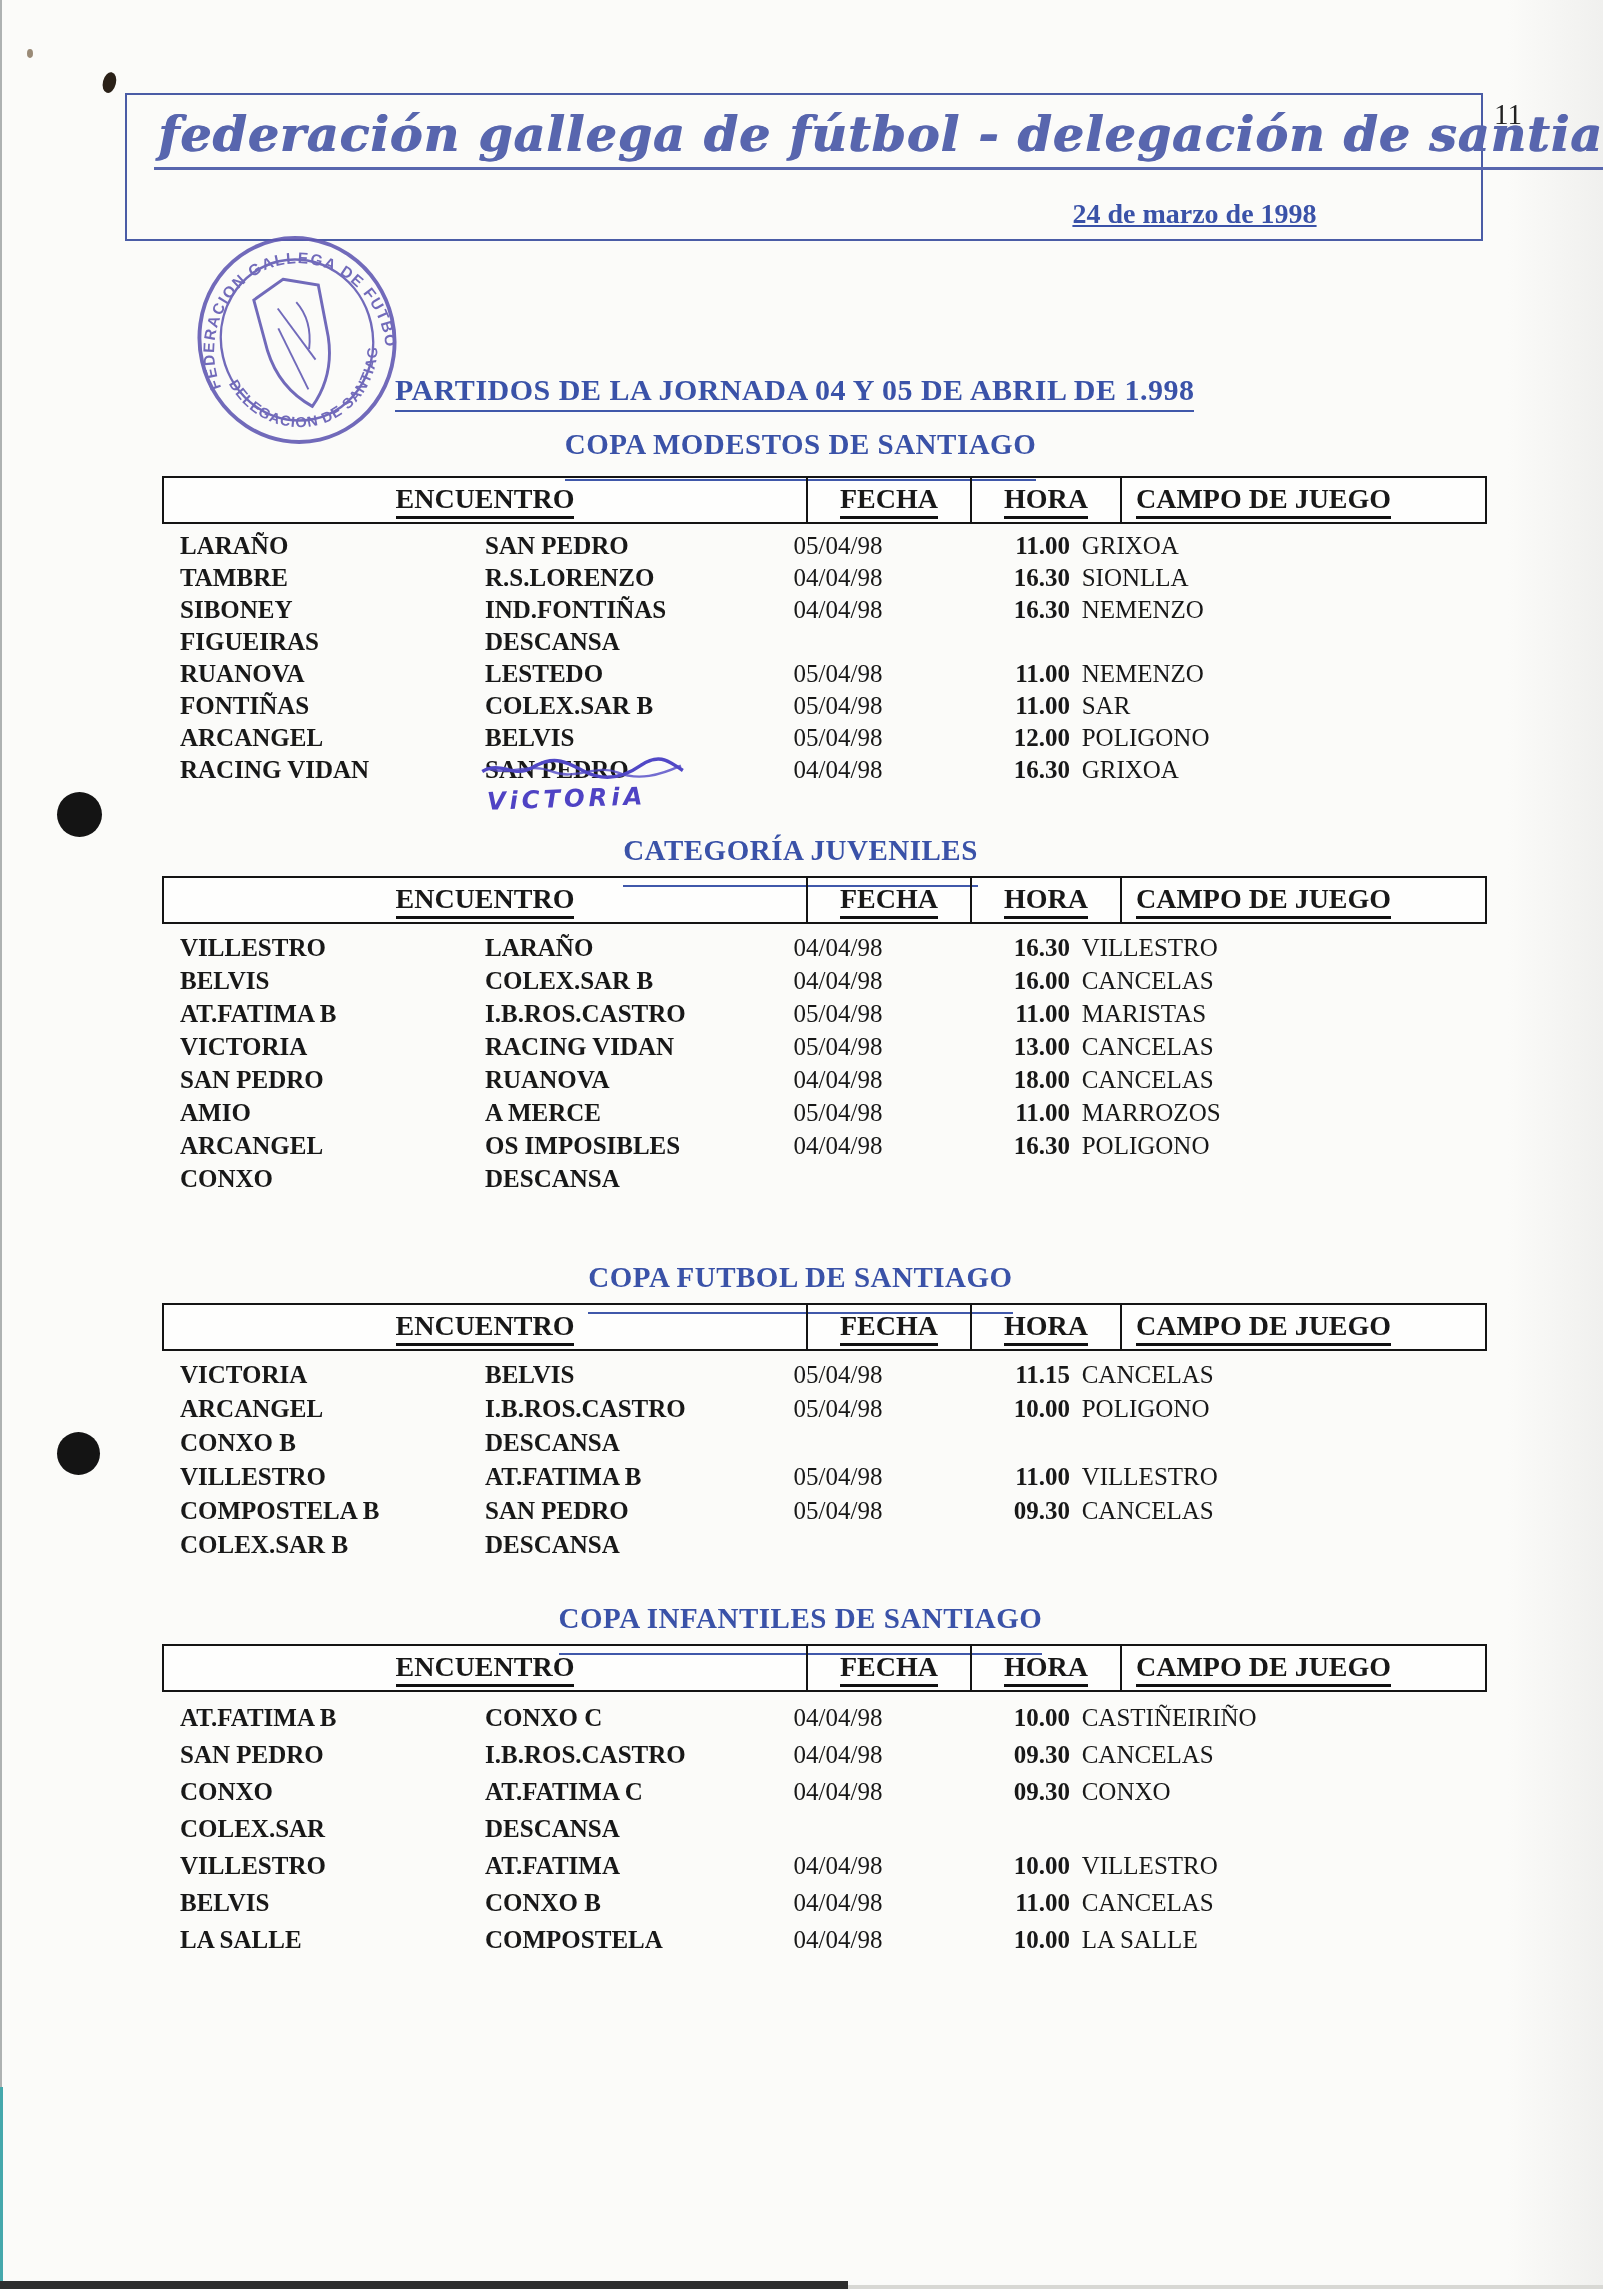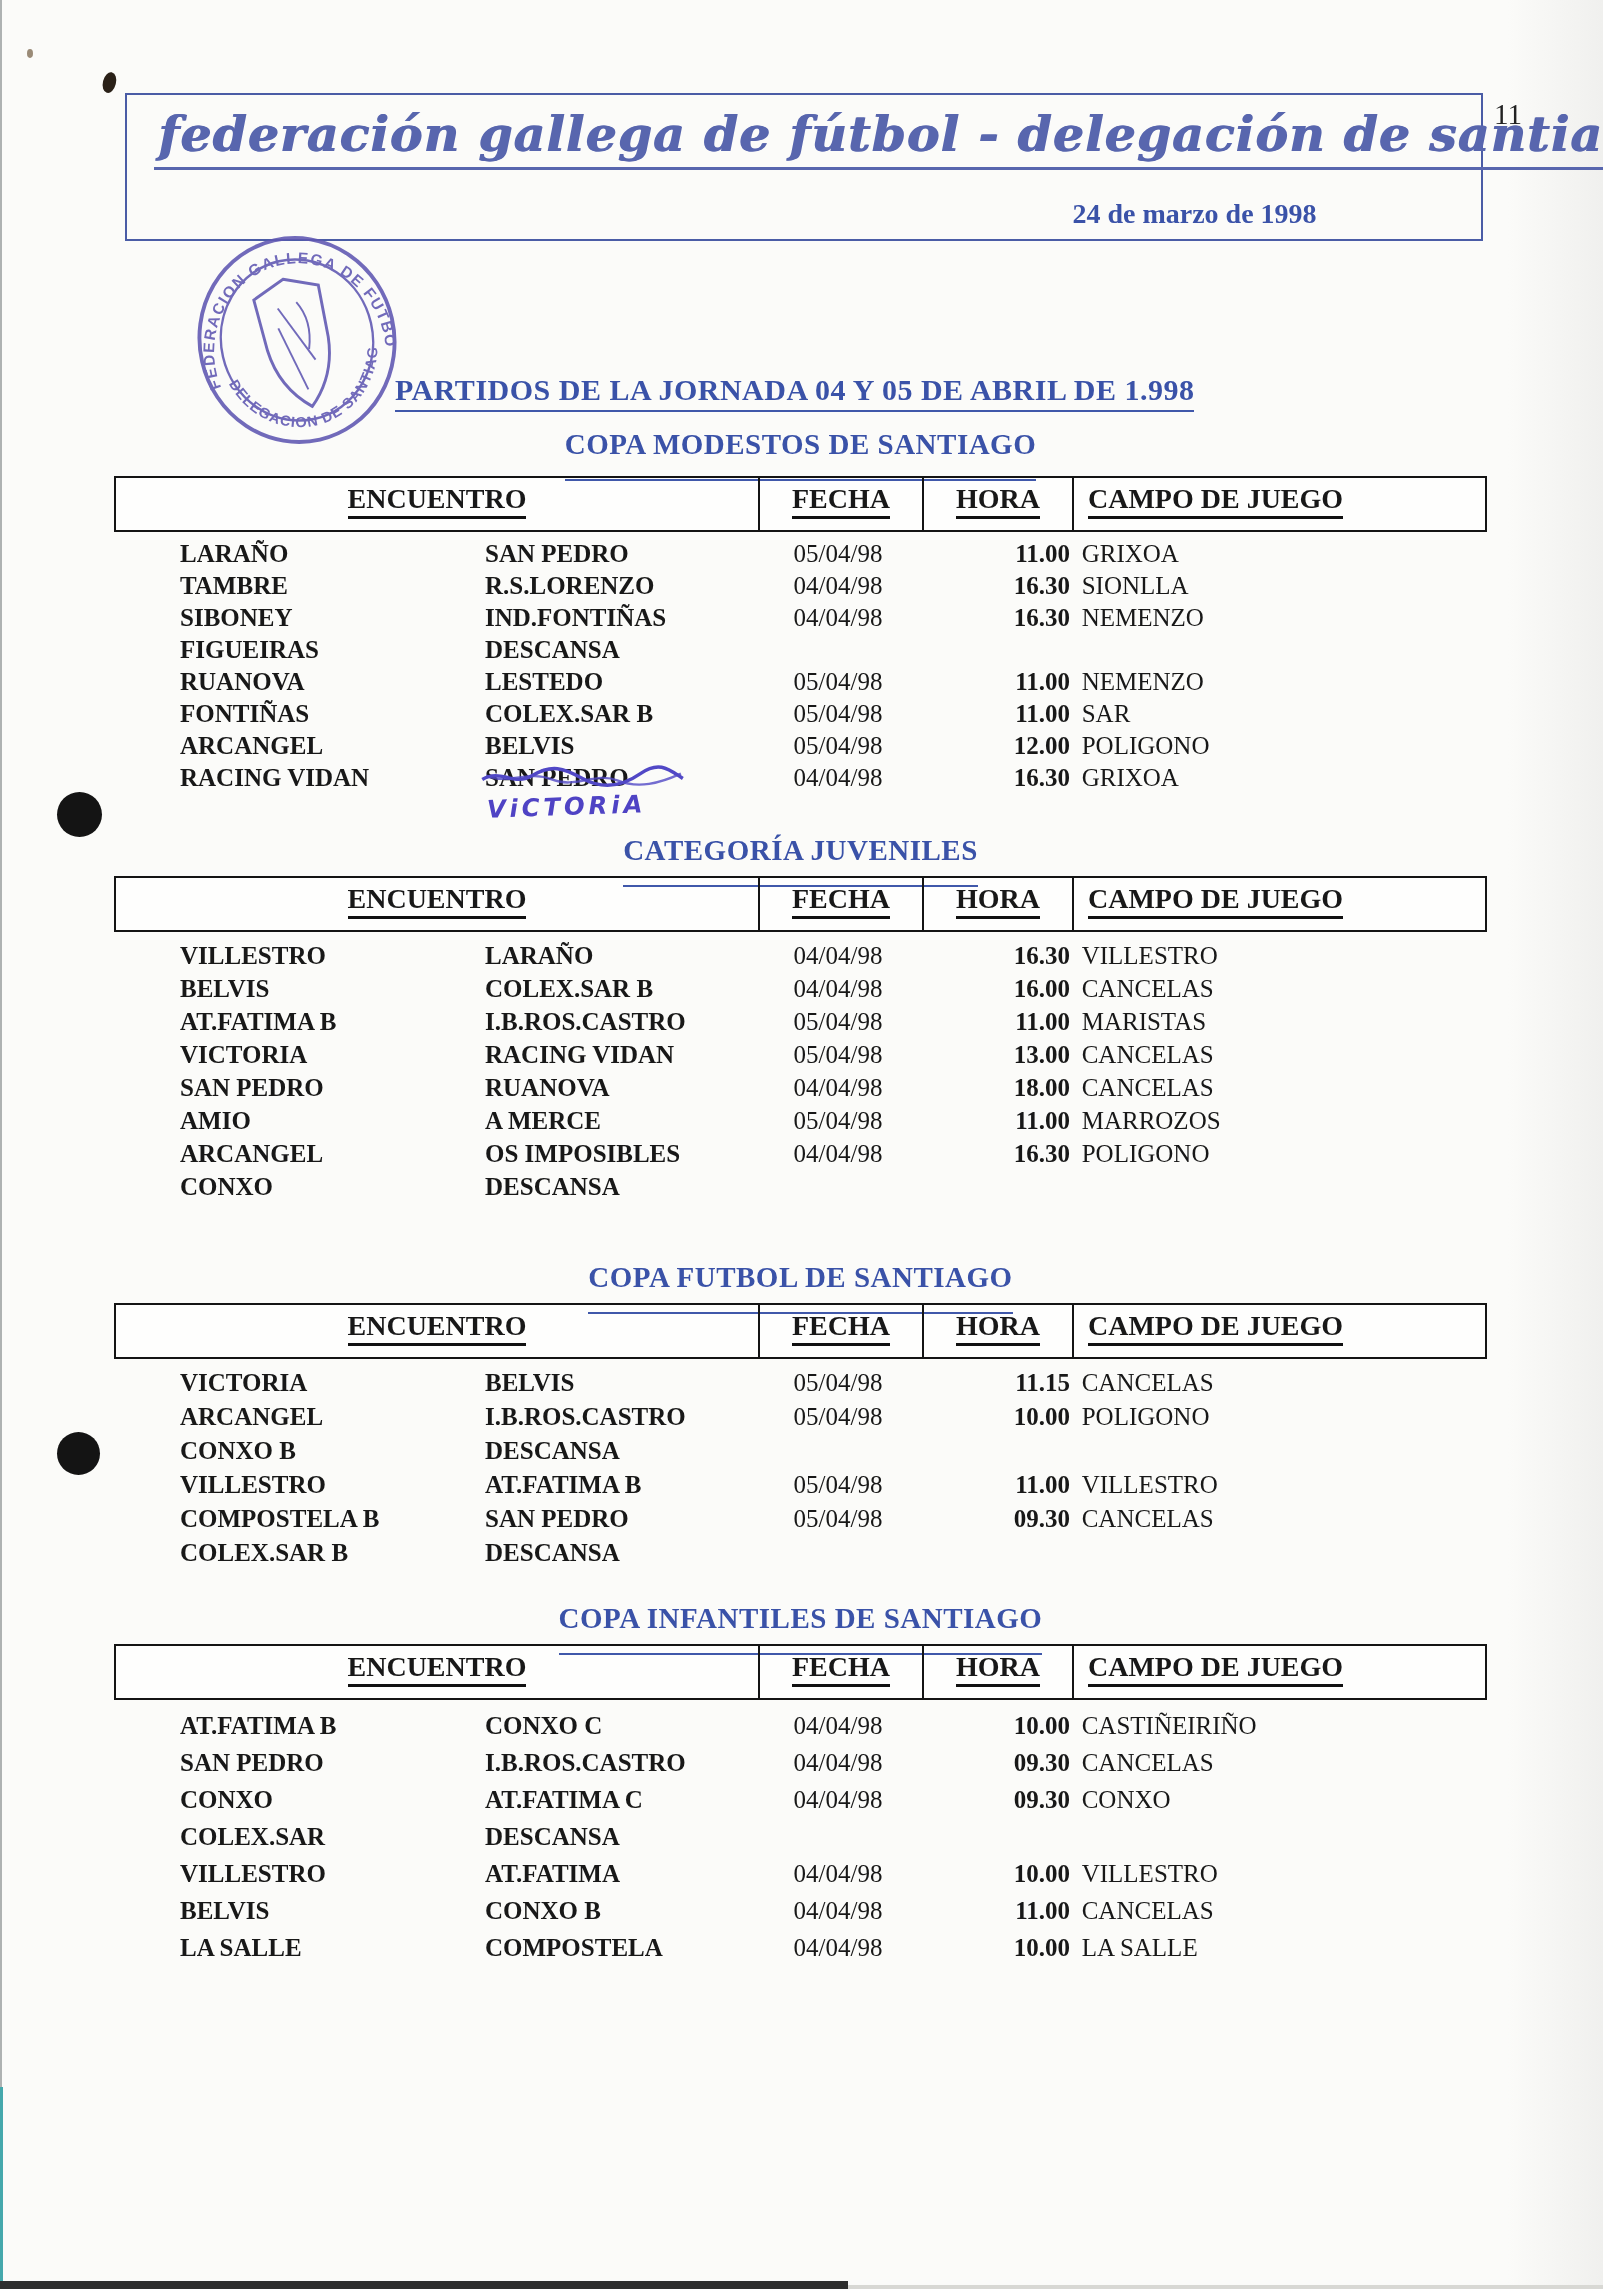--- a/index.html
+++ b/index.html
@@ -21,39 +21,39 @@
   
   .masthead{position:absolute;left:125px;top:93px;width:1358px;height:148px;border:2.9px solid #4a5ca6;box-sizing:border-box;}
   .masthead-title{
     position:absolute;left:27px;top:9.8px;white-space:nowrap;
     font-family:"DejaVu Serif",serif;font-style:italic;font-weight:bold;
     font-size:49px;color:#5866ae;letter-spacing:1px;
     border-bottom:3.9px solid #5866ae;padding:0 7.8px 3.9px 3.9px;
     text-shadow:1px 0 0 #5866ae;
   }
   .masthead-date{position:absolute;left:926px;top:103px;width:283px;text-align:center;
-    font-size:28px;font-weight:bold;color:#3a52a8;}
+    font-size:28px;font-weight:bold;color:#3a52a8;text-decoration:underline;}
   .page-number{position:absolute;left:1494px;top:98px;font-size:29px;color:#222;}
   
   .stamp{position:absolute;left:188px;top:227px;width:218px;height:226px;opacity:.88;}
   
   .intro-line{position:absolute;left:395px;white-space:nowrap;
     font-size:30px;font-weight:bold;color:#3a52a8;letter-spacing:0.5px;
     border-bottom:2.9px solid #4058aa;padding-bottom:2.9px;}
   .intro1{top:308px;}
   .intro2{top:373px;}
   
   .section{position:absolute;left:114px;width:1373px;}
   .sec1{top:427px;} .sec2{top:833px;} .sec3{top:1260px;} .sec4{top:1601px;}
   .sec1 .rows{--rh:32px;} .sec2 .rows{--rh:33px;} .sec3 .rows{--rh:34px;} .sec4 .rows{--rh:37px;}
   .section-title{height:35px;line-height:35px;text-align:center;}
   .section-title span{display:inline-block;font-size:29px;font-weight:bold;color:#3a52a8;
     letter-spacing:0.5px;border-bottom:2.9px solid #4058aa;padding-bottom:17px;}
   .sec1 .thead{margin-top:13.7px;}
-  .thead{margin-top:7.8px;display:flex;border:2.9px solid #141414;box-sizing:border-box;height:56px;background:#fefefd;}
+  .thead{margin-top:7.8px;display:flex;border:2.9px solid #141414;box-sizing:border-box;height:48px;background:#fefefd;margin-left:48px;}
   .th{line-height:41px;font-size:28px;font-weight:bold;box-sizing:border-box;}
   .th u{text-decoration:none;border-bottom:3.9px solid #111;padding-bottom:2px;}
   .th-enc{width:642px;text-align:center;}
   .th-fec{width:164px;text-align:center;border-left:2.9px solid #141414;}
   .th-hor{width:150px;text-align:center;border-left:2.9px solid #141414;}
   .th-cam{flex:1;border-left:2.9px solid #141414;padding-left:14px;}
   .rows{margin-top:6.8px;}
   .row{display:flex;height:var(--rh);line-height:var(--rh);font-size:25px;}
   .c{flex:none;box-sizing:border-box;white-space:nowrap;overflow:visible;}
   .c.a{width:371px;padding-left:66px;font-weight:bold;}

